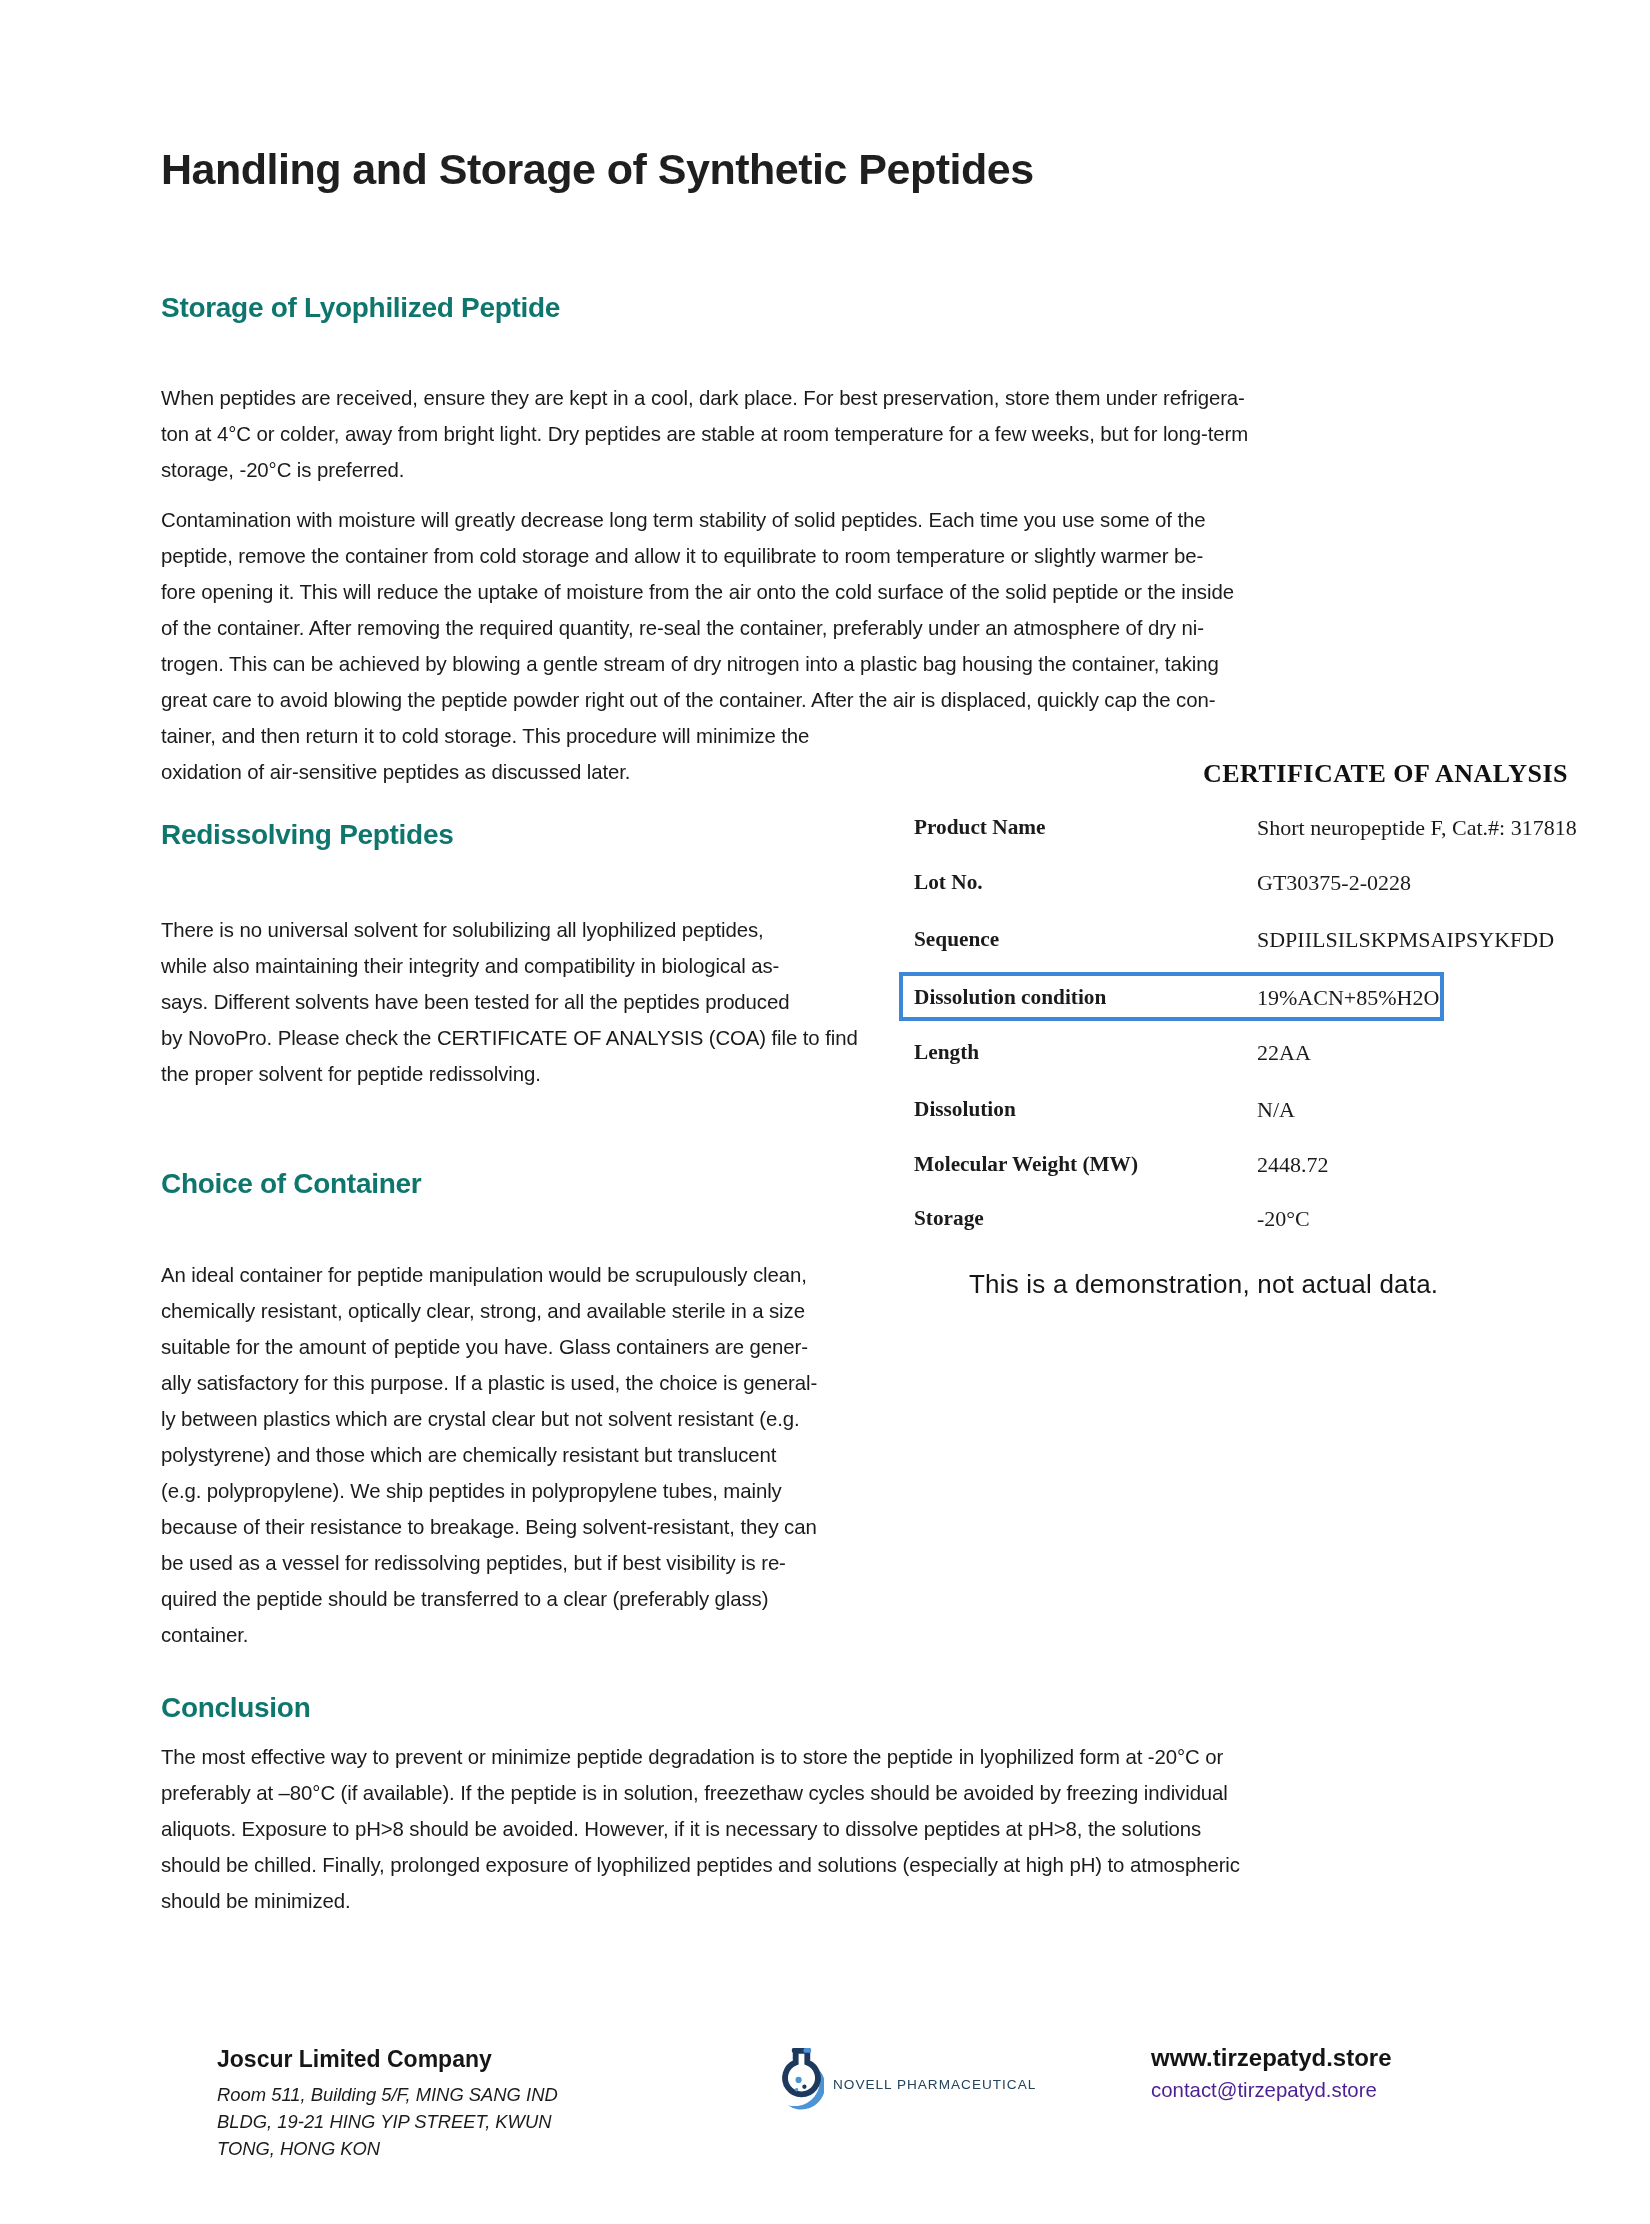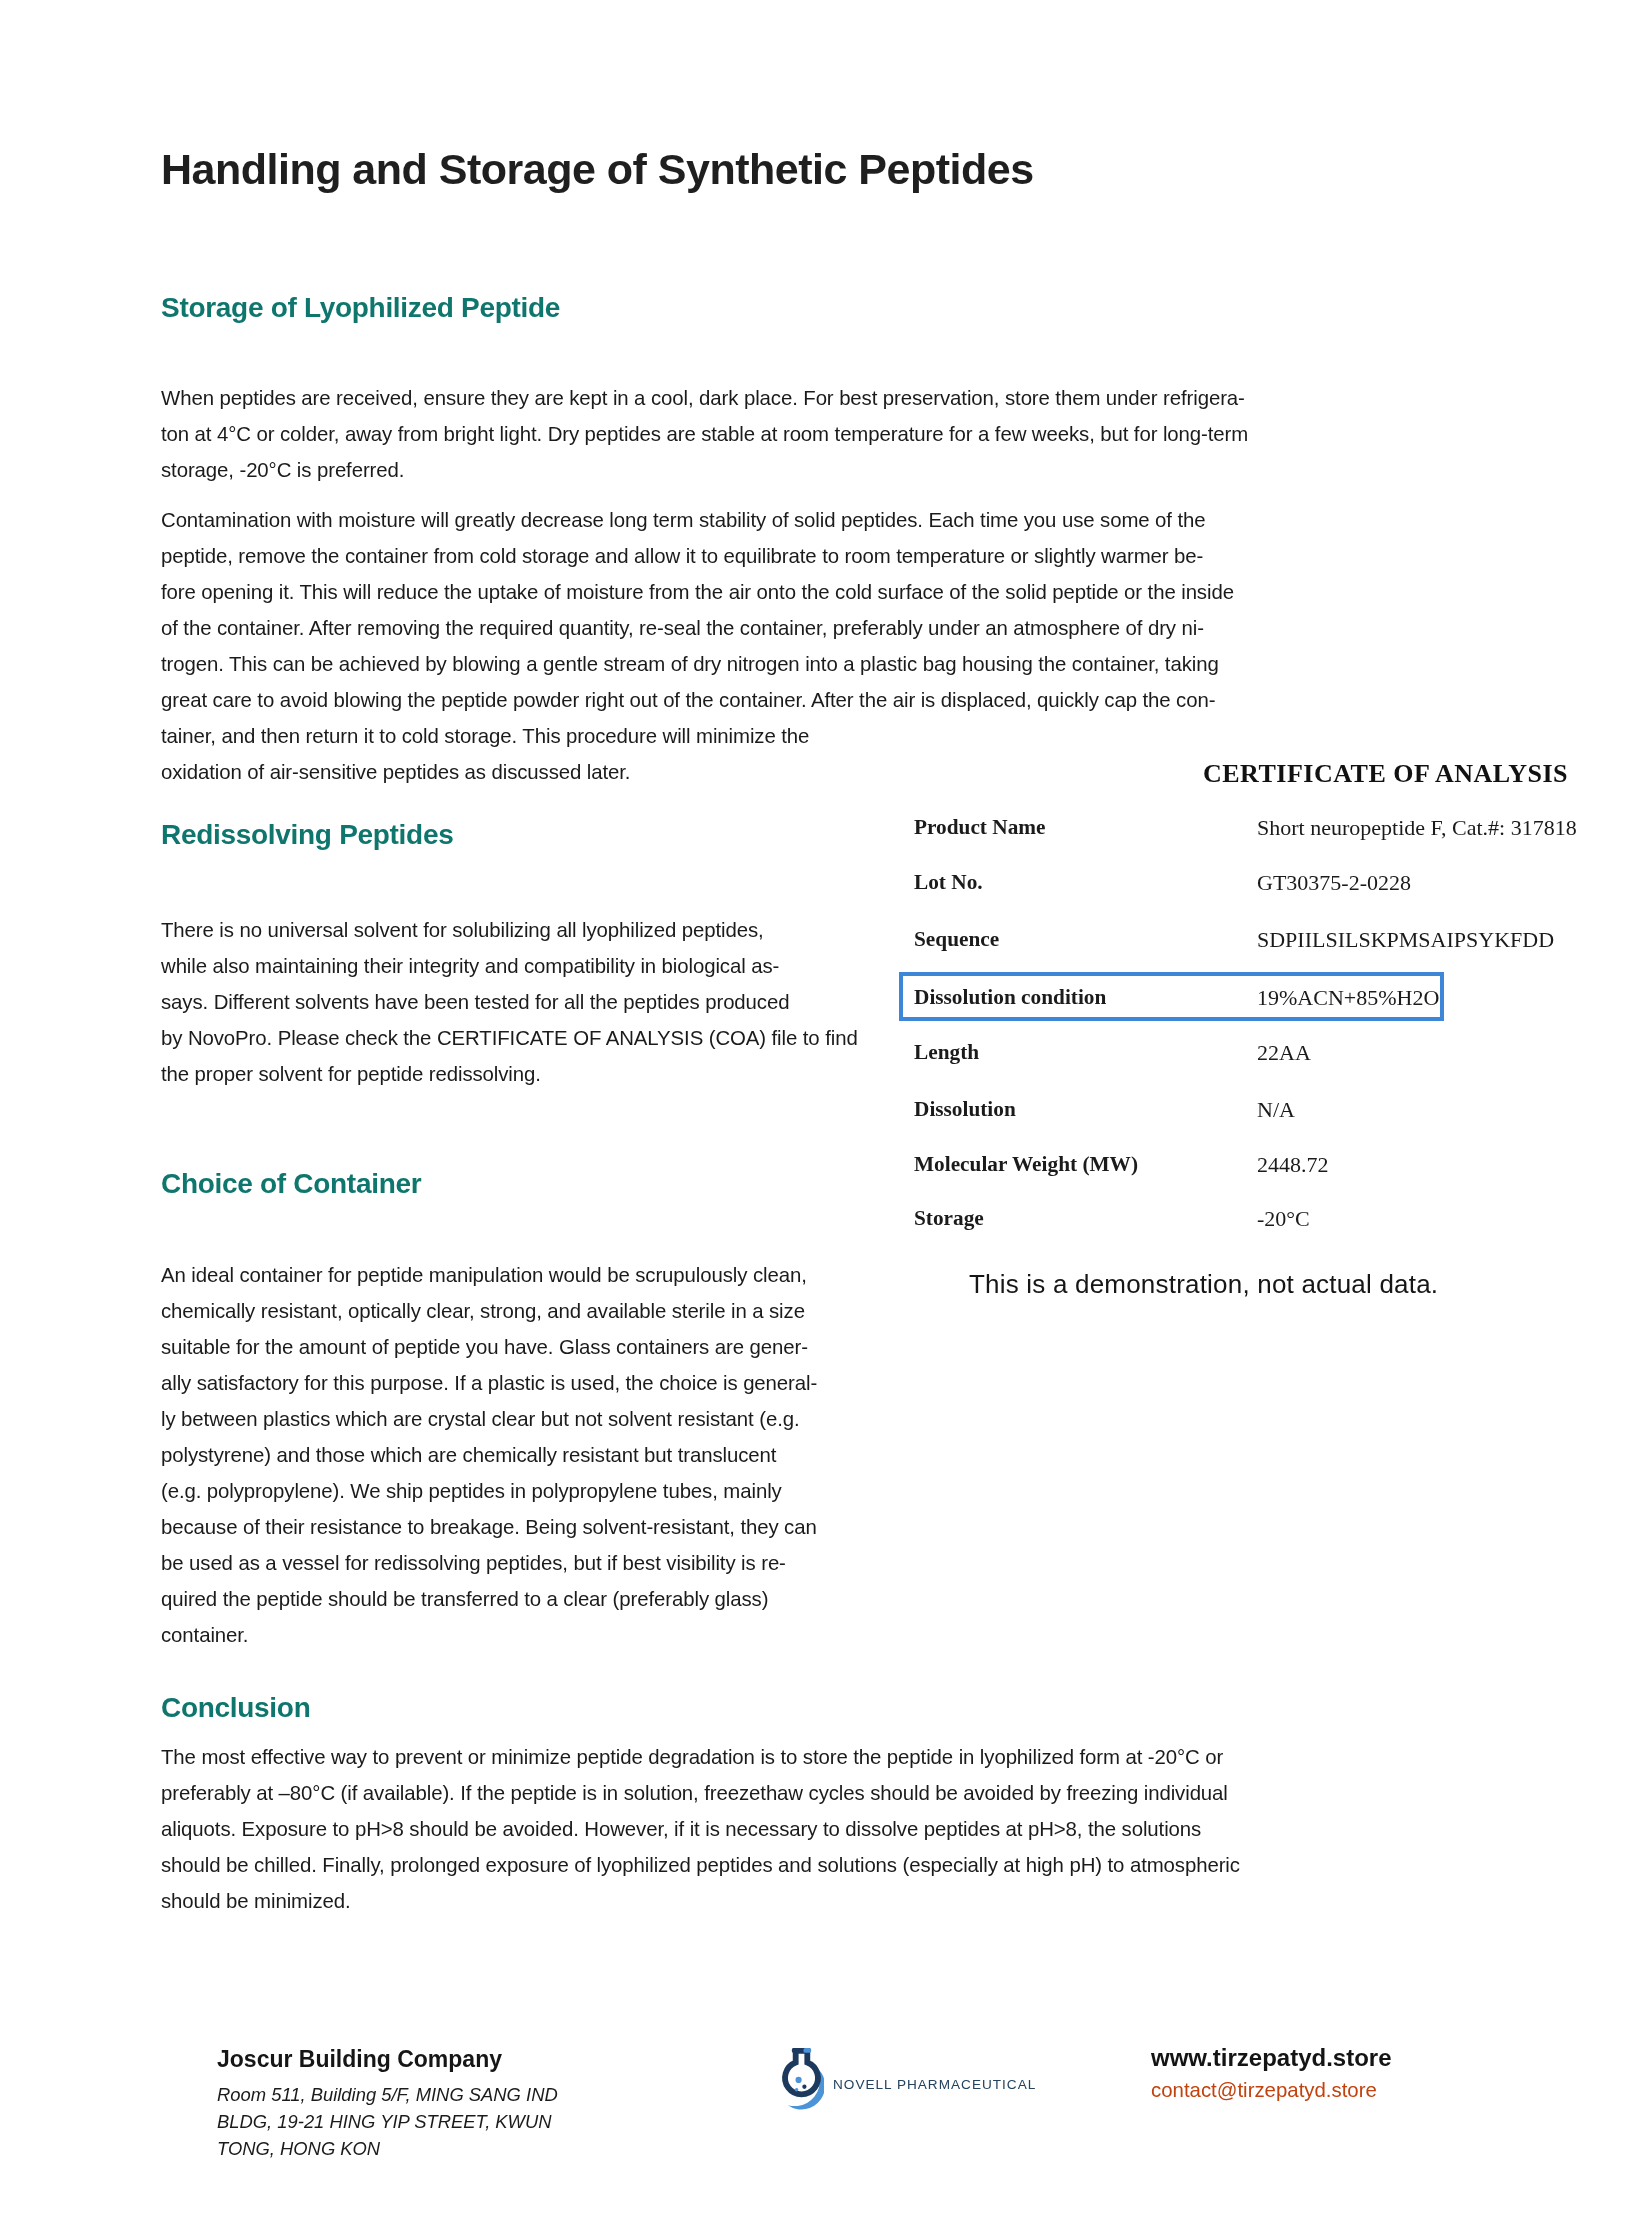--- a/index.html
+++ b/index.html
@@ -46,21 +46,21 @@
     box-sizing:border-box;
   }
   .coa-note{
     font-size:26px;color:#161616;letter-spacing:0.2px;white-space:nowrap;
   }
   
   .footer-company{font-size:23px;font-weight:bold;color:#161616;}
   .footer-address{font-size:18.4px;line-height:27px;color:#1b1b1b;white-space:pre-line;font-style:italic;}
   .footer-logo-text{font-size:13.6px;color:#24435f;letter-spacing:1px;white-space:nowrap;}
   .footer-site{font-size:24px;font-weight:bold;color:#141414;}
-  .footer-email{font-size:20.4px;color:#c2410c;}
+  .footer-email{font-size:20.4px;color:#4c1d95;}
 </style>
 </head>
 <body>
 
 <div id="page">
 
   <div class="abs doc-title" style="left:153px;top:146px;">Handling and Storage of Synthetic Peptides</div>
 
   <div class="abs h2" style="left:153px;top:293px;">Storage of Lyophilized Peptide</div>
   <div class="abs para" style="left:153px;top:380px;width:1359px;">When peptides are received, ensure they are kept in a cool, dark place. For best preservation, store them under refrigera-
@@ -135,21 +135,21 @@
     <span class="coa-label">Molecular Weight (MW)</span>
     <span class="coa-value">2448.72</span>
   </div>
   <div class="coa-row" style="top:1206px;">
     <span class="coa-label">Storage</span>
     <span class="coa-value">-20°C</span>
   </div>
 
   <div class="abs coa-note" style="left:961px;top:1269px;">This is a demonstration, not actual data.</div>
 
-  <div class="abs footer-company" style="left:209px;top:2046px;">Joscur Building Company</div>
+  <div class="abs footer-company" style="left:209px;top:2046px;">Joscur Limited Company</div>
   <div class="abs footer-address" style="left:209px;top:2081px;width:408px;">Room 511, Building 5/F, MING SANG IND
 BLDG, 19-21 HING YIP STREET, KWUN
 TONG, HONG KON</div>
 
   <div class="abs" style="left:771px;top:2047px;width:45px;height:64px;">
     <svg width="45" height="64" viewBox="0 0 46 66" xmlns="http://www.w3.org/2000/svg">
 
       <path d="M23 10 a 20 20 0 1 1 -14 50 a 24 24 0 0 0 28 -40 z" fill="#4b94d8"></path>
 
       <path d="M17 4 l0 12 a 17 17 0 1 0 12 0 l0 -12 z" fill="#ffffff" stroke="#1d3a5e" stroke-width="6"></path>

